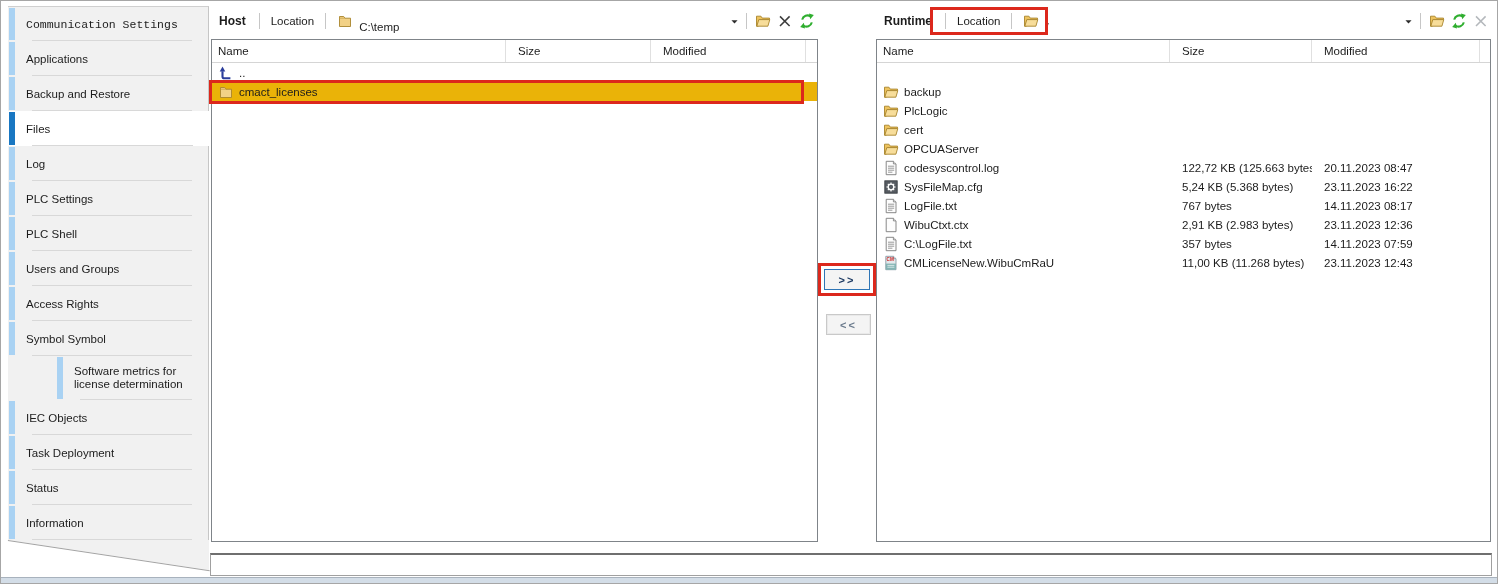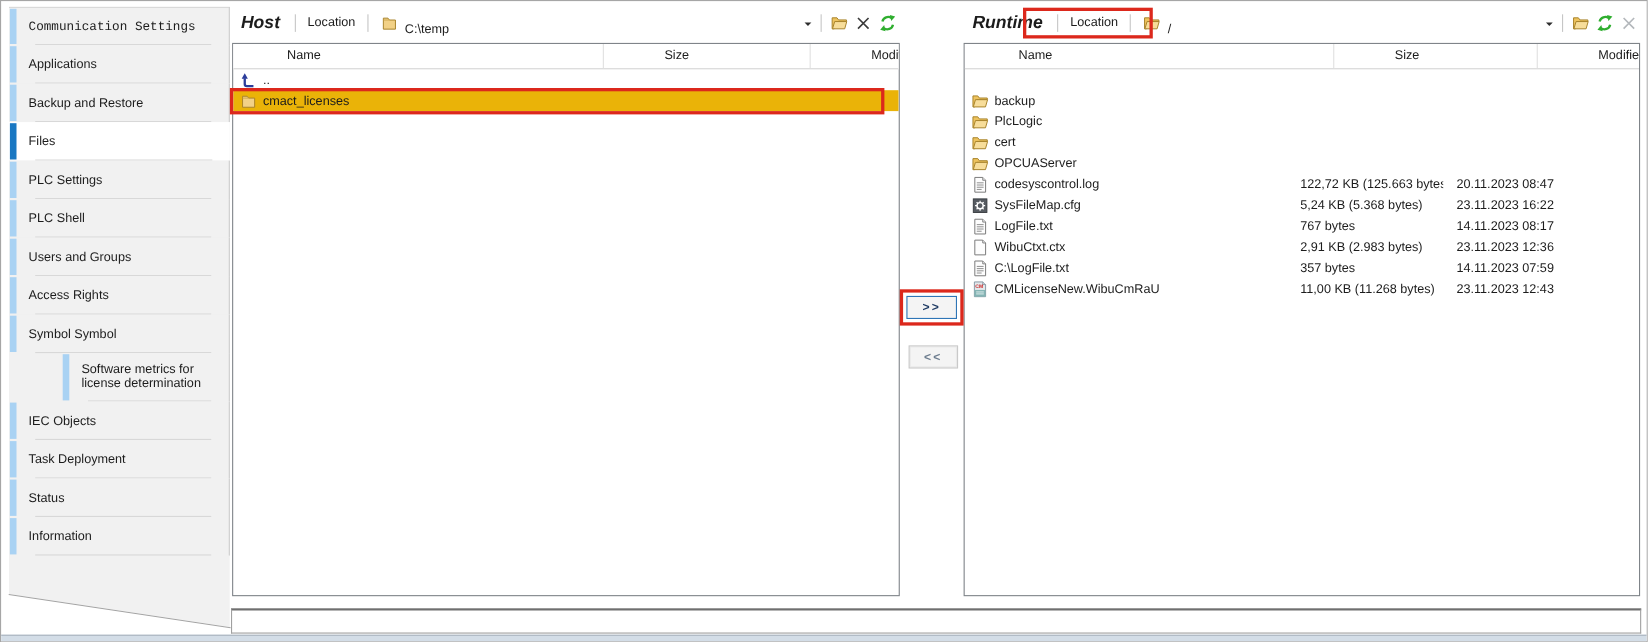--- a/index.html
+++ b/index.html
@@ -19,34 +19,34 @@
   .side-row:first-child{border-top:1px solid #cfcfcf;font-family:Liberation Mono, monospace;}
   .side-row::before{content:"";position:absolute;left:1px;top:1px;bottom:1px;width:6px;background:#a9d2f3;}
   .side-row::after{content:"";position:absolute;left:24px;right:16px;bottom:0;height:1px;background:#d8d8d8;}
   .side-row.selected{background:#ffffff;border-right:none;}
   .side-row.selected::before{background:#1977c2;}
   .diag-line{position:absolute;left:7px;top:539px;width:204px;height:1px;background:#a4a4a4;
              transform:rotate(8.5deg);transform-origin:left top;}
 
   
   .locbar{position:absolute;top:7px;height:26px;display:flex;align-items:center;background:#fff;}
-  .locbar .title{font-weight:bold;font-size:16px;padding:0 8px 0 8px;font-style:italic;}
+  .locbar .title{font-weight:bold;font-size:12px;padding:0 8px 0 8px;}
   .vsep{width:1px;height:16px;background:#c6c6c6;margin:0 5px;flex:none;}
   .loc-label{padding:0 6px;}
   .loc-combo{display:flex;align-items:center;gap:6px;flex:1;padding-left:6px;}
   .loc-path{flex:1;margin-top:12px;}
   .drop-arrow{width:14px;height:16px;display:flex;align-items:center;justify-content:center;flex:none;cursor:default;}
   .tool-btn{width:22px;height:20px;display:flex;align-items:center;justify-content:center;flex:none;cursor:default;}
 
   
   .list{position:absolute;top:38px;height:503px;border:1px solid #7f8489;background:#fff;
         box-sizing:border-box;overflow:hidden;}
   .list-head{display:flex;height:22px;border-bottom:1px solid #d5d5d5;align-items:center;background:#fff;}
   .hcell{box-sizing:border-box;height:100%;display:flex;align-items:center;padding-left:12px;
-         border-right:1px solid #e0e0e0;flex:none;margin-left:43px;}
+         border-right:1px solid #e0e0e0;flex:none;}
   .hcell.c-sliver{flex:1;border-right:none;}
   .frow{display:flex;height:19px;align-items:center;}
   .frow .cell{box-sizing:border-box;flex:none;height:100%;display:flex;align-items:center;overflow:hidden;white-space:nowrap;}
   .c-name{width:var(--wname);padding-left:6px;gap:5px;}
   .c-size{width:var(--wsize);padding-left:12px;}
   .c-mod{width:var(--wmod);padding-left:12px;}
   .c-sliver{flex:1;}
   .frow.selected{background:#eab308;}
   .host-list{--wname:294px;--wsize:145px;--wmod:155px;}
   .rt-list{--wname:293px;--wsize:142px;--wmod:168px;}
@@ -136,20 +136,23 @@
     <div class="side-row">
         <span>Applications</span>
       </div>
     <div class="side-row">
         <span>Backup and Restore</span>
       </div>
     <div class="side-row selected">
         <span>Files</span>
       </div>
     <div class="side-row">
+        <span>Log</span>
+      </div>
+    <div class="side-row">
         <span>PLC Settings</span>
       </div>
     <div class="side-row">
         <span>PLC Shell</span>
       </div>
     <div class="side-row">
         <span>Users and Groups</span>
       </div>
     <div class="side-row">
         <span>Access Rights</span>

